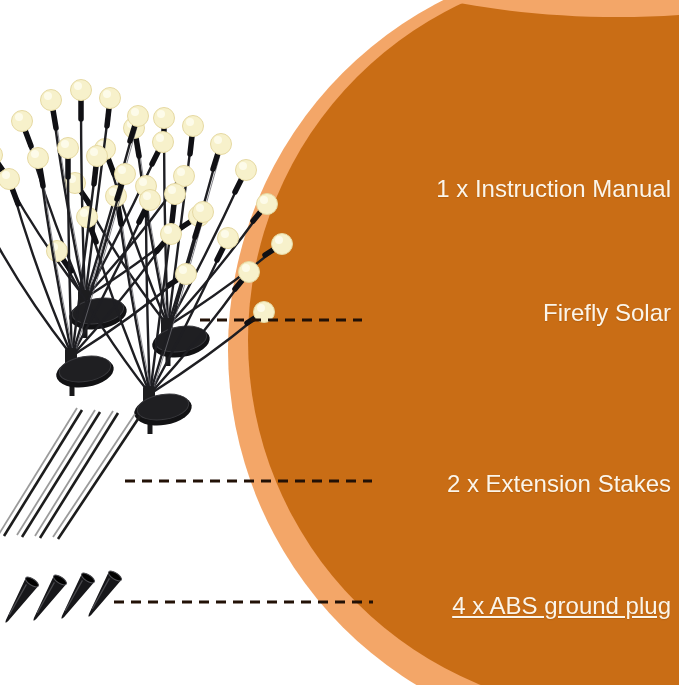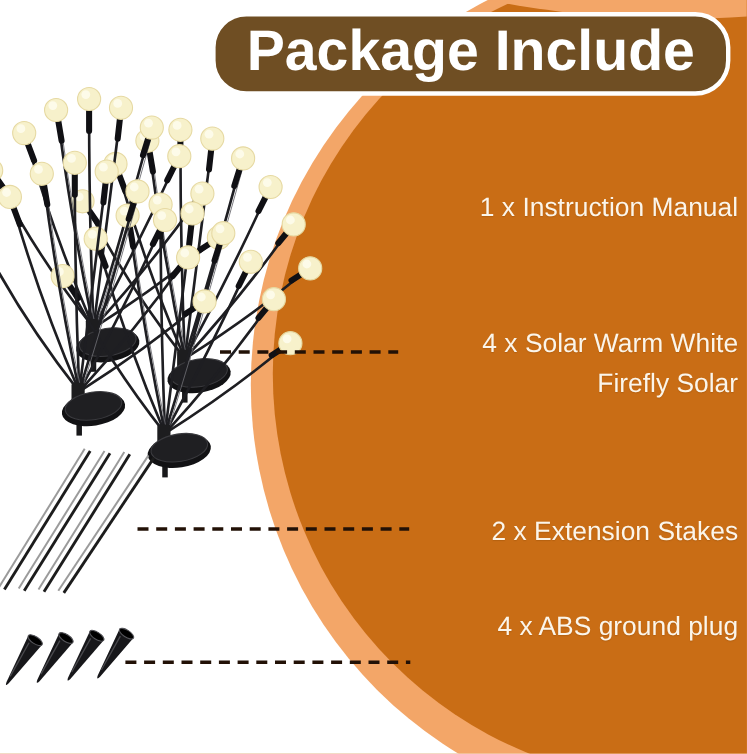--- a/index.html
+++ b/index.html
@@ -51,36 +51,33 @@
   .label {
     position:absolute; right:8px;
     color:var(--label-text,#fbf5ea);
     font-size:24px; line-height:36px;
     text-align:right; white-space:nowrap;
     text-shadow:0 1px 1px rgba(120,60,0,0.25);
   }
   .label-1 { top:171px; }
   .label-2 { top:295px; }
   .label-3 { top:466px; }
-  .label-4 { top:552px; }
+  .label-4 { top:588px;text-decoration:underline; }
 </style>
 </head>
 <body>
 
 <div class="stage">
 
   <div class="circle light"></div>
   <div class="circle dark"></div>
   <svg class="swoosh" width="679" height="50" viewBox="0 0 679 50">
     <path d="M444,0 L679,0 L679,15 C592,21 506,13 444,0 Z" fill="var(--circle-light-orange,#f3a668)"></path>
   </svg>
 
-  <div class="banner">
-    <span class="banner-title">Package Include</span>
-  </div>
 
   <svg class="art" width="679" height="685" viewBox="0 0 679 685">
     <defs>
       <g id="ff-light">
 
         <path class="stem" d="M0,8 Q-52,-58 -88,-128"></path>
         <path class="stem" d="M0,8 Q-36,-76 -60,-160"></path>
         <path class="stem" d="M0,8 Q-20,-88 -32,-180"></path>
         <path class="stem" d="M0,8 Q-4,-94 -4,-190"></path>
         <path class="stem" d="M0,8 Q12,-90 24,-182"></path>
@@ -171,19 +168,18 @@
 
     <g stroke="var(--leader-dash,#221106)" stroke-width="3.2" stroke-dasharray="10 7">
       <line x1="200" y1="320" x2="362" y2="320"></line>
       <line x1="125" y1="481" x2="372" y2="481"></line>
       <line x1="114" y1="602" x2="373" y2="602"></line>
     </g>
   </svg>
 
   <div class="label label-1">1 x Instruction Manual</div>
   <div class="label label-2">
-    <div>4 x Solar Warm White</div>
     <div>Firefly Solar</div>
   </div>
   <div class="label label-3">2 x Extension Stakes</div>
   <div class="label label-4">4 x ABS ground plug</div>
 
 </div>
 
 </body></html>

